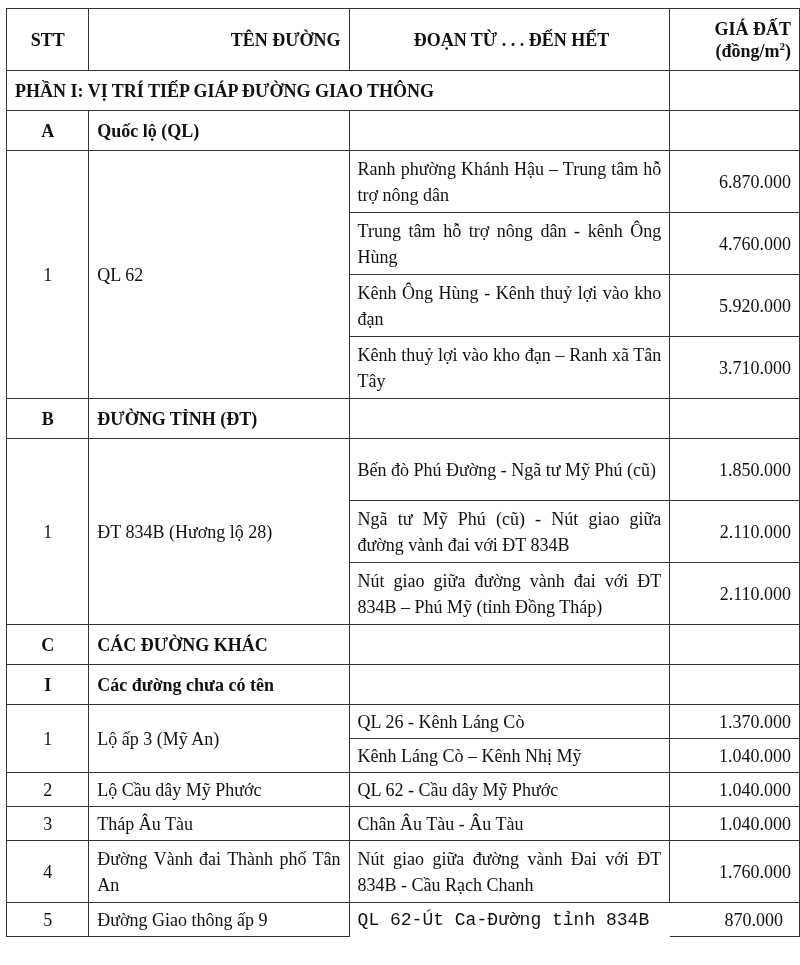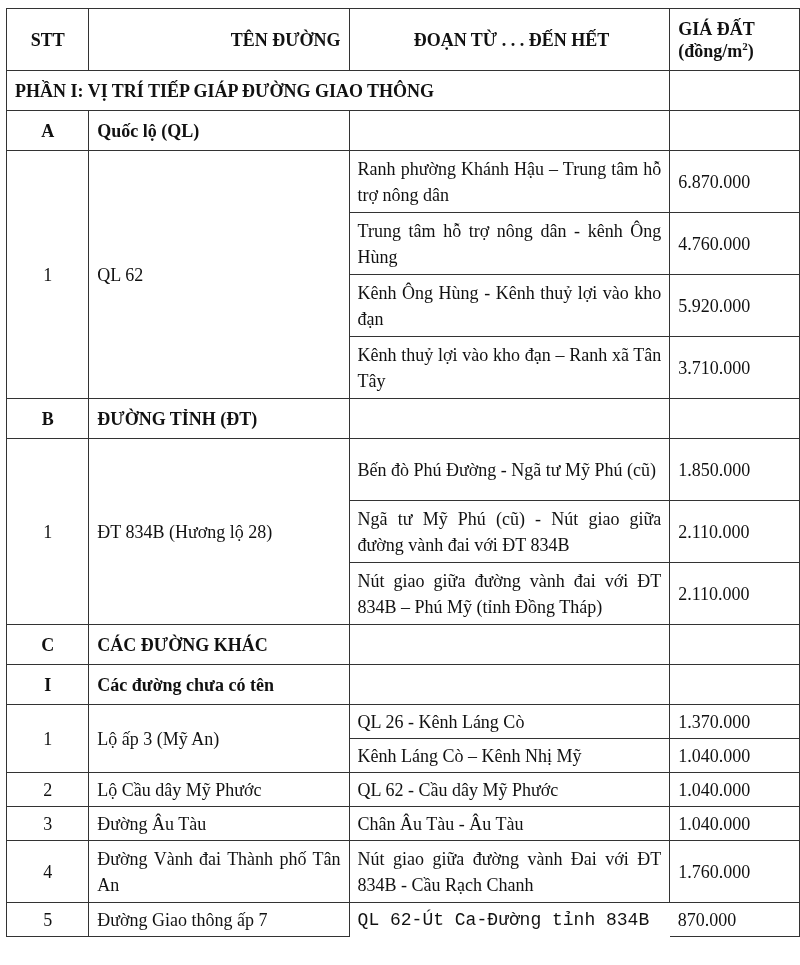--- a/index.html
+++ b/index.html
@@ -5,21 +5,21 @@
   html, body { margin:0; padding:0; background:#ffffff; }
   body { width:800px; height:965px; position:relative; overflow:hidden;
          font-family:"Liberation Serif","DejaVu Serif",serif; color:#111; }
   .tbl { position:absolute; left:6px; top:8px; }
   table { border-collapse:collapse; table-layout:fixed; }
   td, th { border:1px solid #333; padding:0 8px; font-size:18px; line-height:26px; vertical-align:middle; }
   th { font-weight:bold; text-align:right; }
   .c1 { width:66px; text-align:center; }
   .c2 { width:247px; }
   .c3 { width:305px; text-align:justify; text-align-last:left; }
-  .c4 { width:106px; text-align:left; }
+  .c4 { width:106px; text-align:right; }
   .bold { font-weight:bold; }
   .part { font-weight:bold; }
   .h-head { height:62px;margin-left:29px; }
   .h-sec { height:40px; }
   .h-sub { height:62px; }
   .h-one { height:34px; }
   .last td.c3 { border-right:none; }
   .last td.c4 { border-left:none; border-bottom:1px solid #333; border-right:1px solid #333; padding-right:16px; }
   .last td.c1, .last td.c2 { border-bottom:1px solid #333; }
   sup { font-size:11px; line-height:0; }
@@ -114,31 +114,31 @@
     <td class="c4">1.040.000</td>
   </tr>
   <tr class="h-one">
     <td class="c1">2</td>
     <td class="c2">Lộ Cầu dây Mỹ Phước</td>
     <td class="c3">QL 62 - Cầu dây Mỹ Phước</td>
     <td class="c4">1.040.000</td>
   </tr>
   <tr class="h-one">
     <td class="c1">3</td>
-    <td class="c2">Đường Âu Tàu</td>
+    <td class="c2">Tháp Âu Tàu</td>
     <td class="c3">Chân Âu Tàu - Âu Tàu</td>
     <td class="c4">1.040.000</td>
   </tr>
   <tr class="h-sub">
     <td class="c1">4</td>
     <td class="c2" style="text-align:justify;text-align-last:left;">Đường Vành đai Thành phố Tân An</td>
     <td class="c3">Nút giao giữa đường vành Đai với ĐT 834B - Cầu Rạch Chanh</td>
     <td class="c4">1.760.000</td>
   </tr>
   <tr class="h-one last">
     <td class="c1">5</td>
-    <td class="c2">Đường Giao thông ấp 7</td>
+    <td class="c2">Đường Giao thông ấp 9</td>
     <td class="c3" style="border-bottom:none;font-family:Liberation Mono, monospace;">QL 62-Út Ca-Đường tỉnh 834B</td>
     <td class="c4">870.000</td>
   </tr>
 </tbody>
     </table>
 </div>
 
 </body></html>

